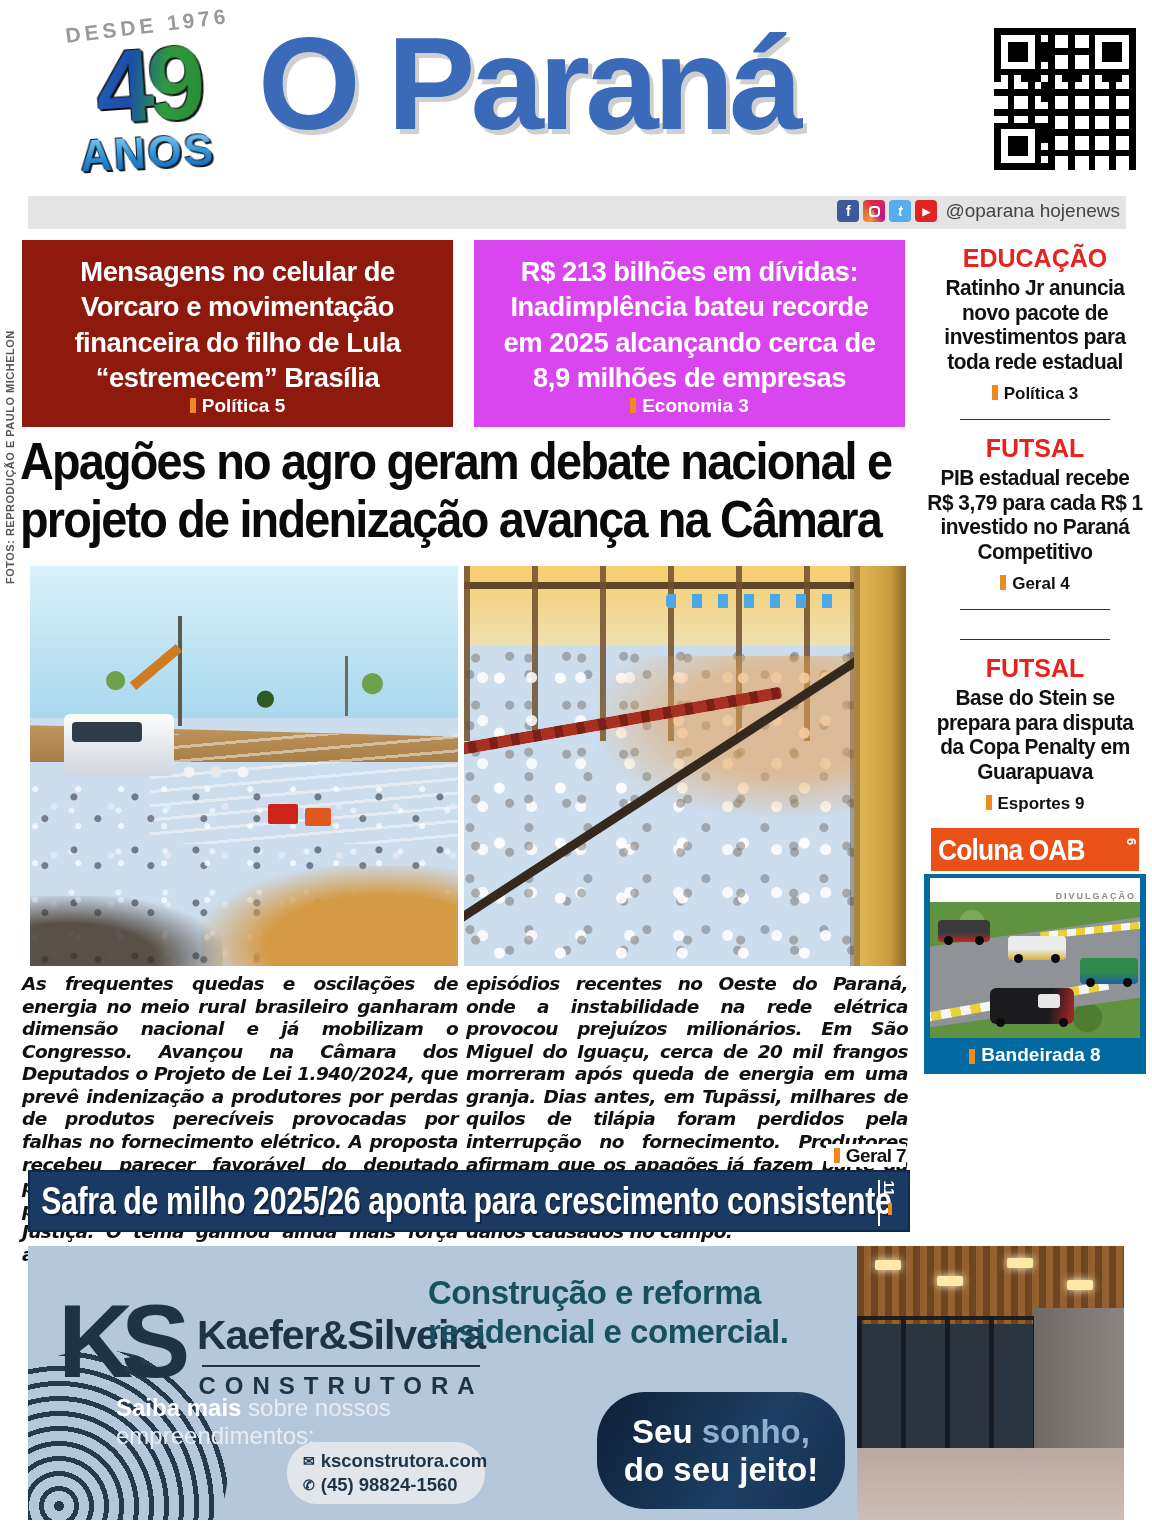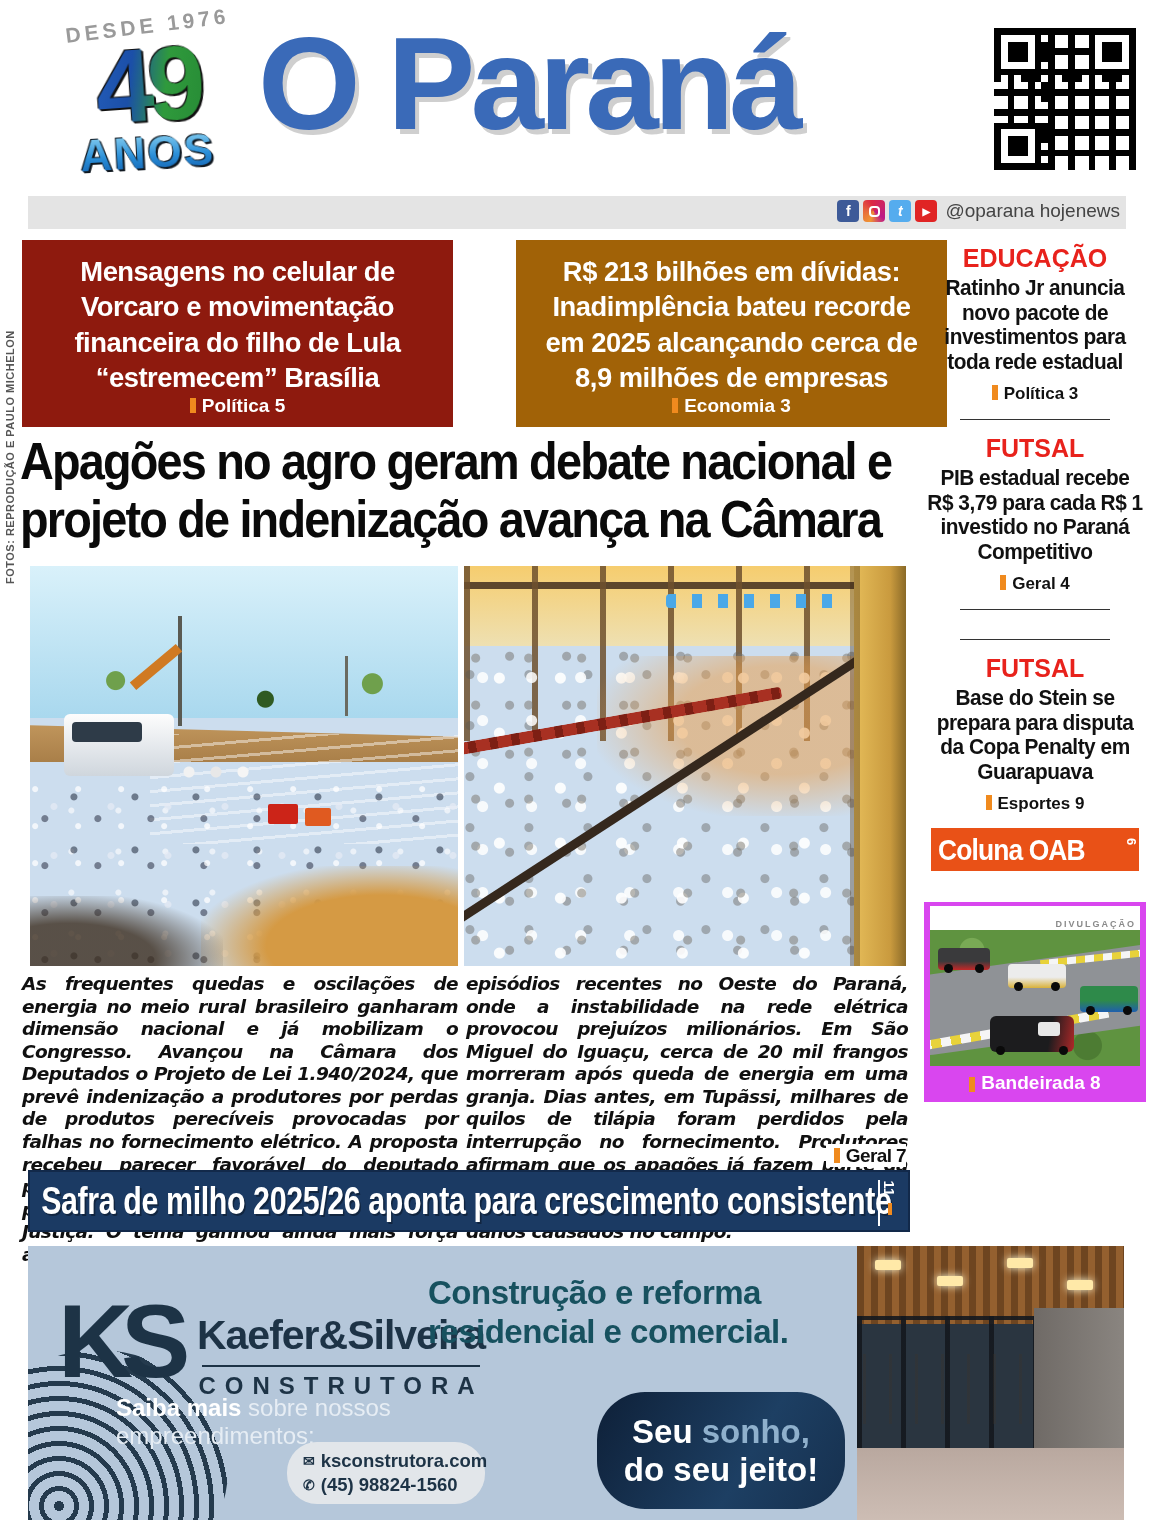--- a/index.html
+++ b/index.html
@@ -34,21 +34,21 @@
   .fb { background:#3d5a98; }
   .ig { background:conic-gradient(from 200deg,#f09433,#e6683c,#dc2743,#cc2366,#bc1888,#f09433); }
   .ig b { width:11px; height:11px; border:2px solid #fff; border-radius:4px; display:block; }
   .tw { background:#55acee; font-style:italic; }
   .yt { background:#e02424; font-size:10px; }
   .handle { font-size:19px; color:#444; margin-left:4px; }
 
   
   .teaser { position:absolute; top:240px; height:187px; color:#fff; text-align:center; padding:14px 12px 8px; }
   .teaser-red  { left:22px;  width:431px; background:#8e1a0e; }
-  .teaser-blue { left:474px; width:431px; background:#a16207;margin-left:42px; }
+  .teaser-blue { left:474px; width:431px; background:#d946ef; }
   .teaser-text { display:inline-block; font-size:28.5px; font-weight:800; line-height:1.24; letter-spacing:-0.5px;
     transform:scaleX(0.96); transform-origin:center top; }
   .teaser-tag { position:absolute; bottom:10px; left:0; right:0; font-size:19px; font-weight:bold; }
   .tagbar { display:inline-block; width:6px; height:15px; background:#f08a1e; margin-right:6px; transform:translateY(1px); }
 
   
   .headline { position:absolute; top:432px; left:20px; width:890px; color:#0a0a0a; }
   .headline div { font-size:52px; font-weight:800; line-height:1.12; letter-spacing:-2px; white-space:nowrap;
     transform:scaleX(0.90); transform-origin:left center; }
 
@@ -145,21 +145,21 @@
   .sb-tag { font-size:17px; font-weight:bold; color:#111; margin-top:10px; }
   .sb-div { width:150px; border-top:1.5px solid #333; margin:15px 0 14px; }
   .sb-item1 { min-height:152px; } .sb-item2 { min-height:150px; } .sb-item3 { min-height:152px; } .sb-item4 { min-height:152px; }
 
   .oab-box { margin-top:14px; width:208px; height:43px; background:#e95117; color:#fff; position:relative;
     display:flex; align-items:center; }
   .oab-label { display:inline-block; font-size:30px; font-weight:800; letter-spacing:-1px; white-space:nowrap;
     transform:scaleX(0.88); transform-origin:left center; padding-left:8px; }
   .oab-num { position:absolute; right:4px; top:6px; font-size:13px; font-weight:bold; transform:rotate(90deg); }
 
-  .race-card { margin-top:31px; width:222px; height:200px; background:#d946ef; padding:4px 6px 0; }
+  .race-card { margin-top:3px; width:222px; height:200px; background:#0369a1; padding:4px 6px 0; }
   .race-top { background:#fff; height:24px; text-align:right; padding:7px 4px 0; }
   .race-credit { font-size:9px; letter-spacing:2px; color:#8a8a8a; font-weight:bold; }
   .race-photo { position:relative; height:136px; background:#5f9340; overflow:hidden;
     background-image:radial-gradient(circle at 20% 15%, #79aa55 0 12px, transparent 13px),
       radial-gradient(circle at 75% 85%, #4d7c33 0 14px, transparent 15px); }
   .r-track { position:absolute; left:-40px; top:28px; width:320px; height:80px; background:#8f9296;
     transform:rotate(-8deg); border-radius:40px/18px; }
   .r-curb { position:absolute; left:-20px; top:96px; width:200px; height:9px;
     background:repeating-linear-gradient(90deg,#e8d23a 0 10px,#f5f5f5 10px 20px); transform:rotate(-10deg); }
   .r-curb2 { position:absolute; left:110px; top:24px; width:120px; height:7px;

